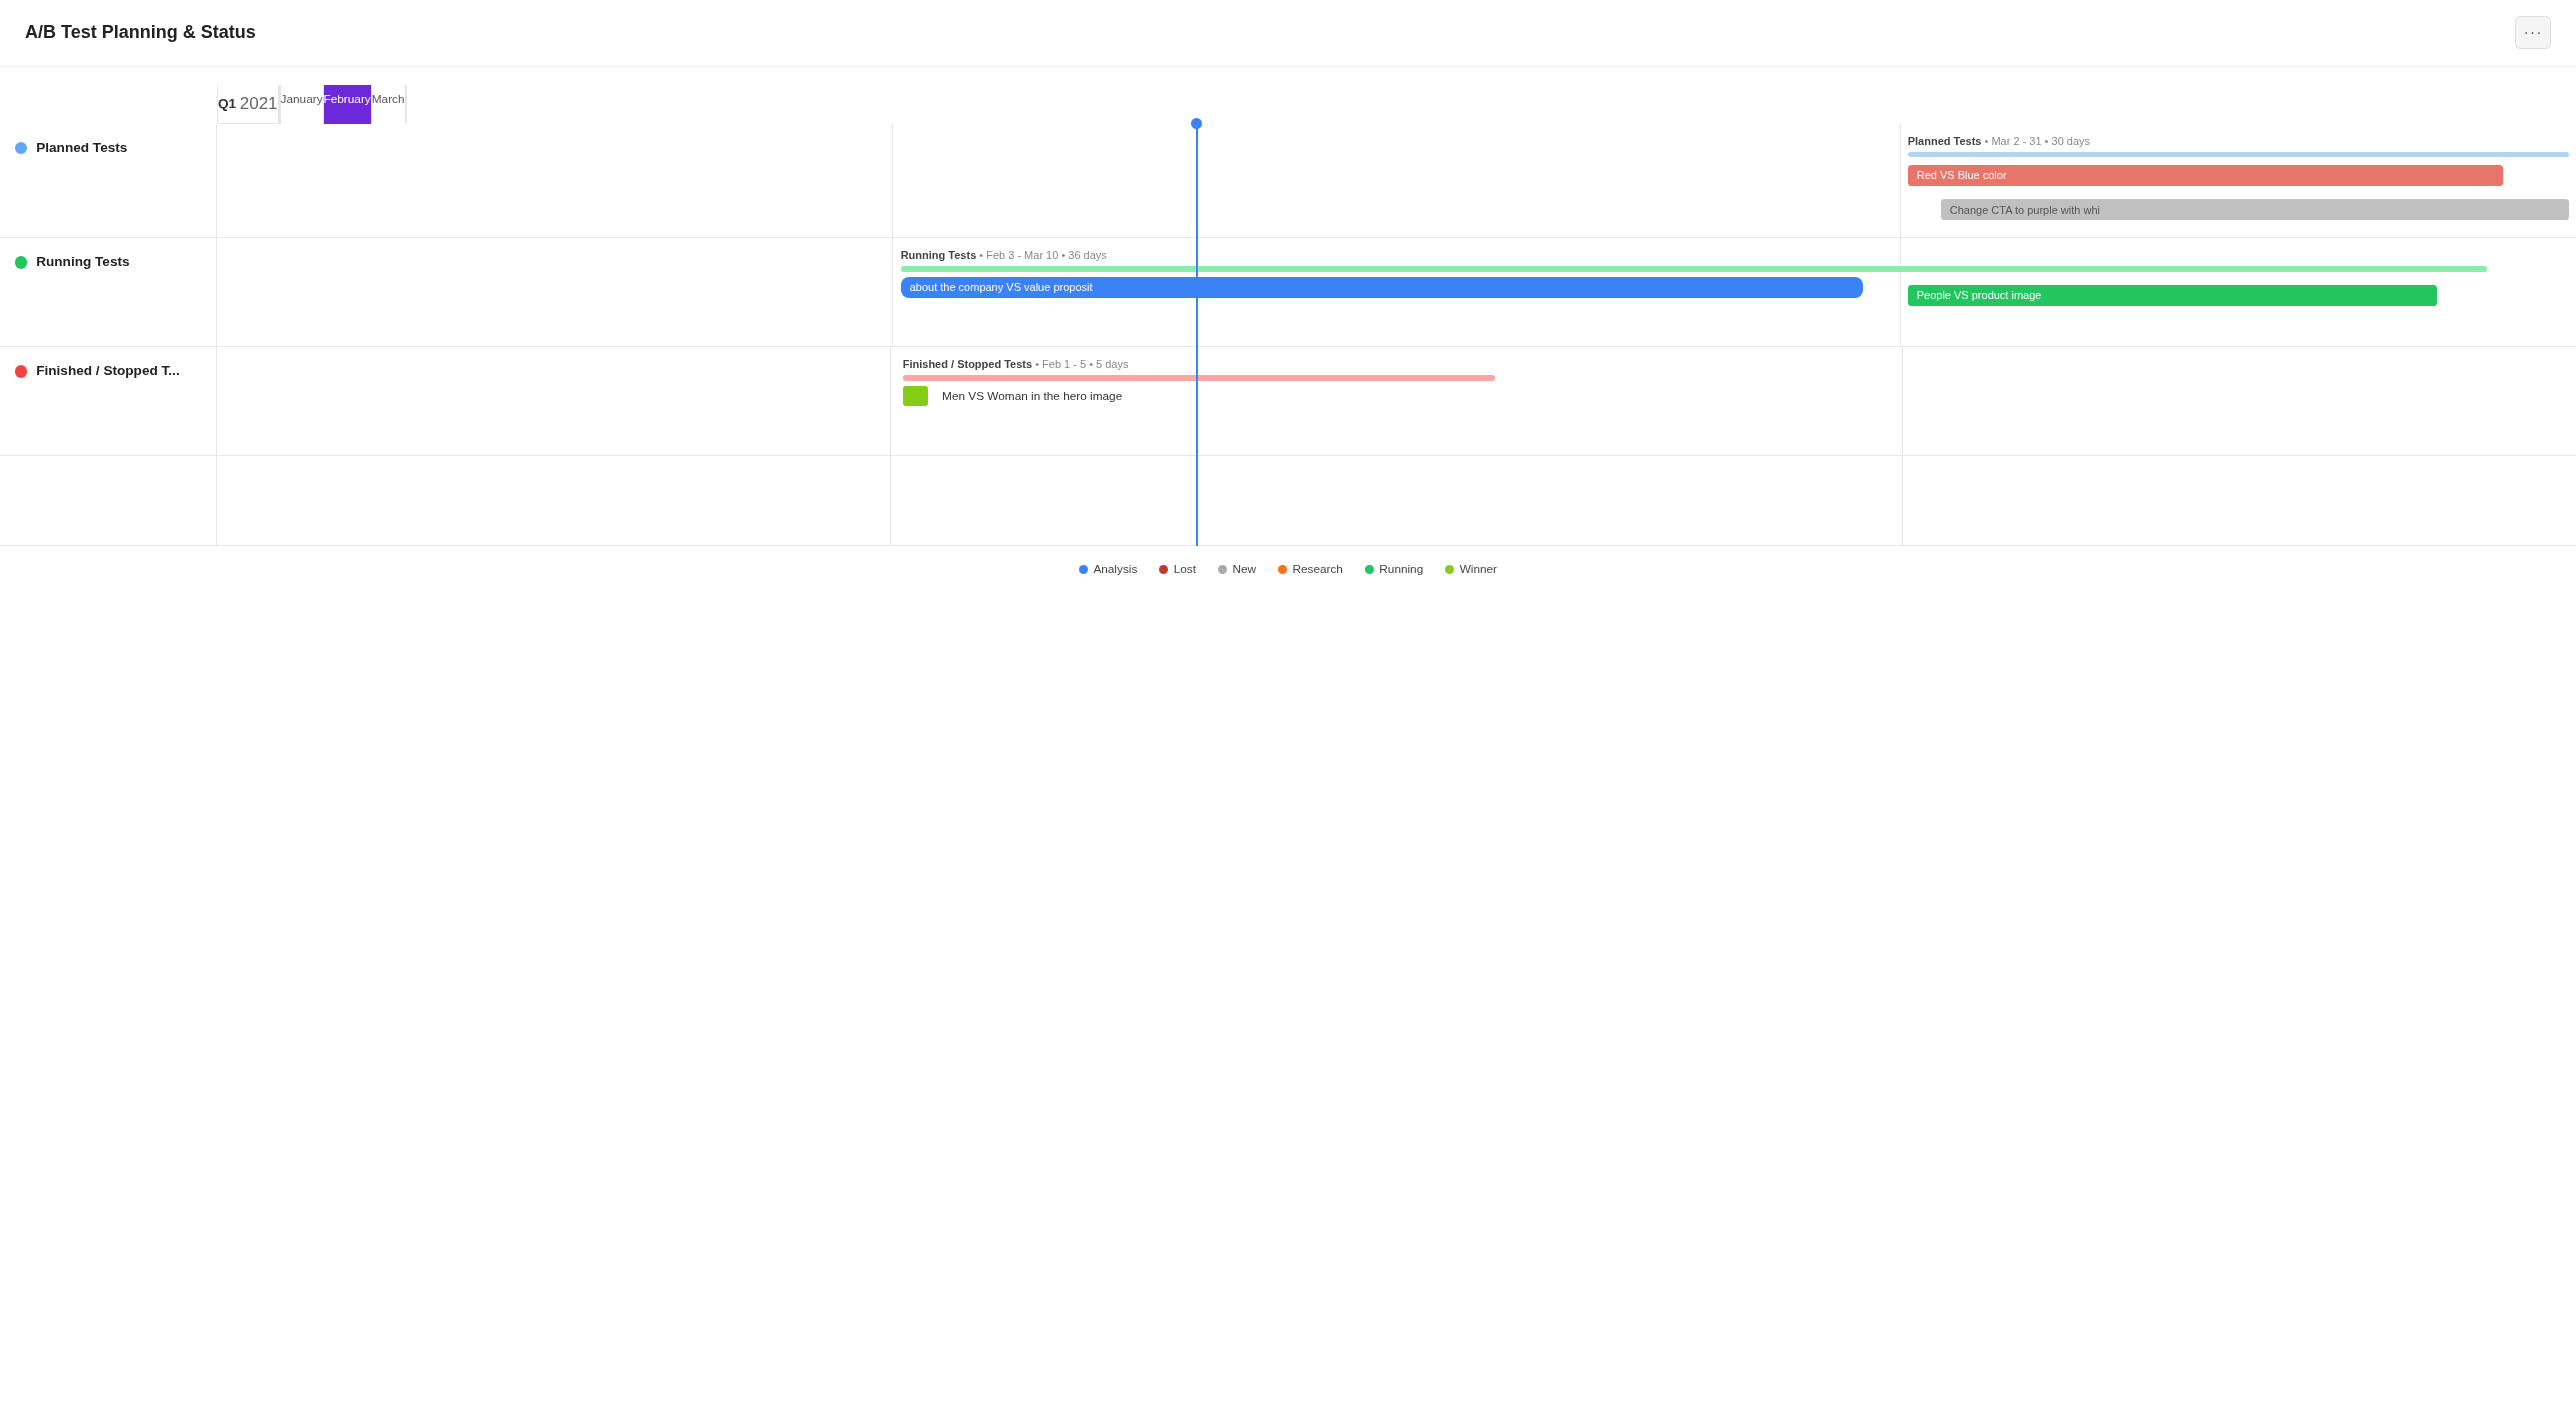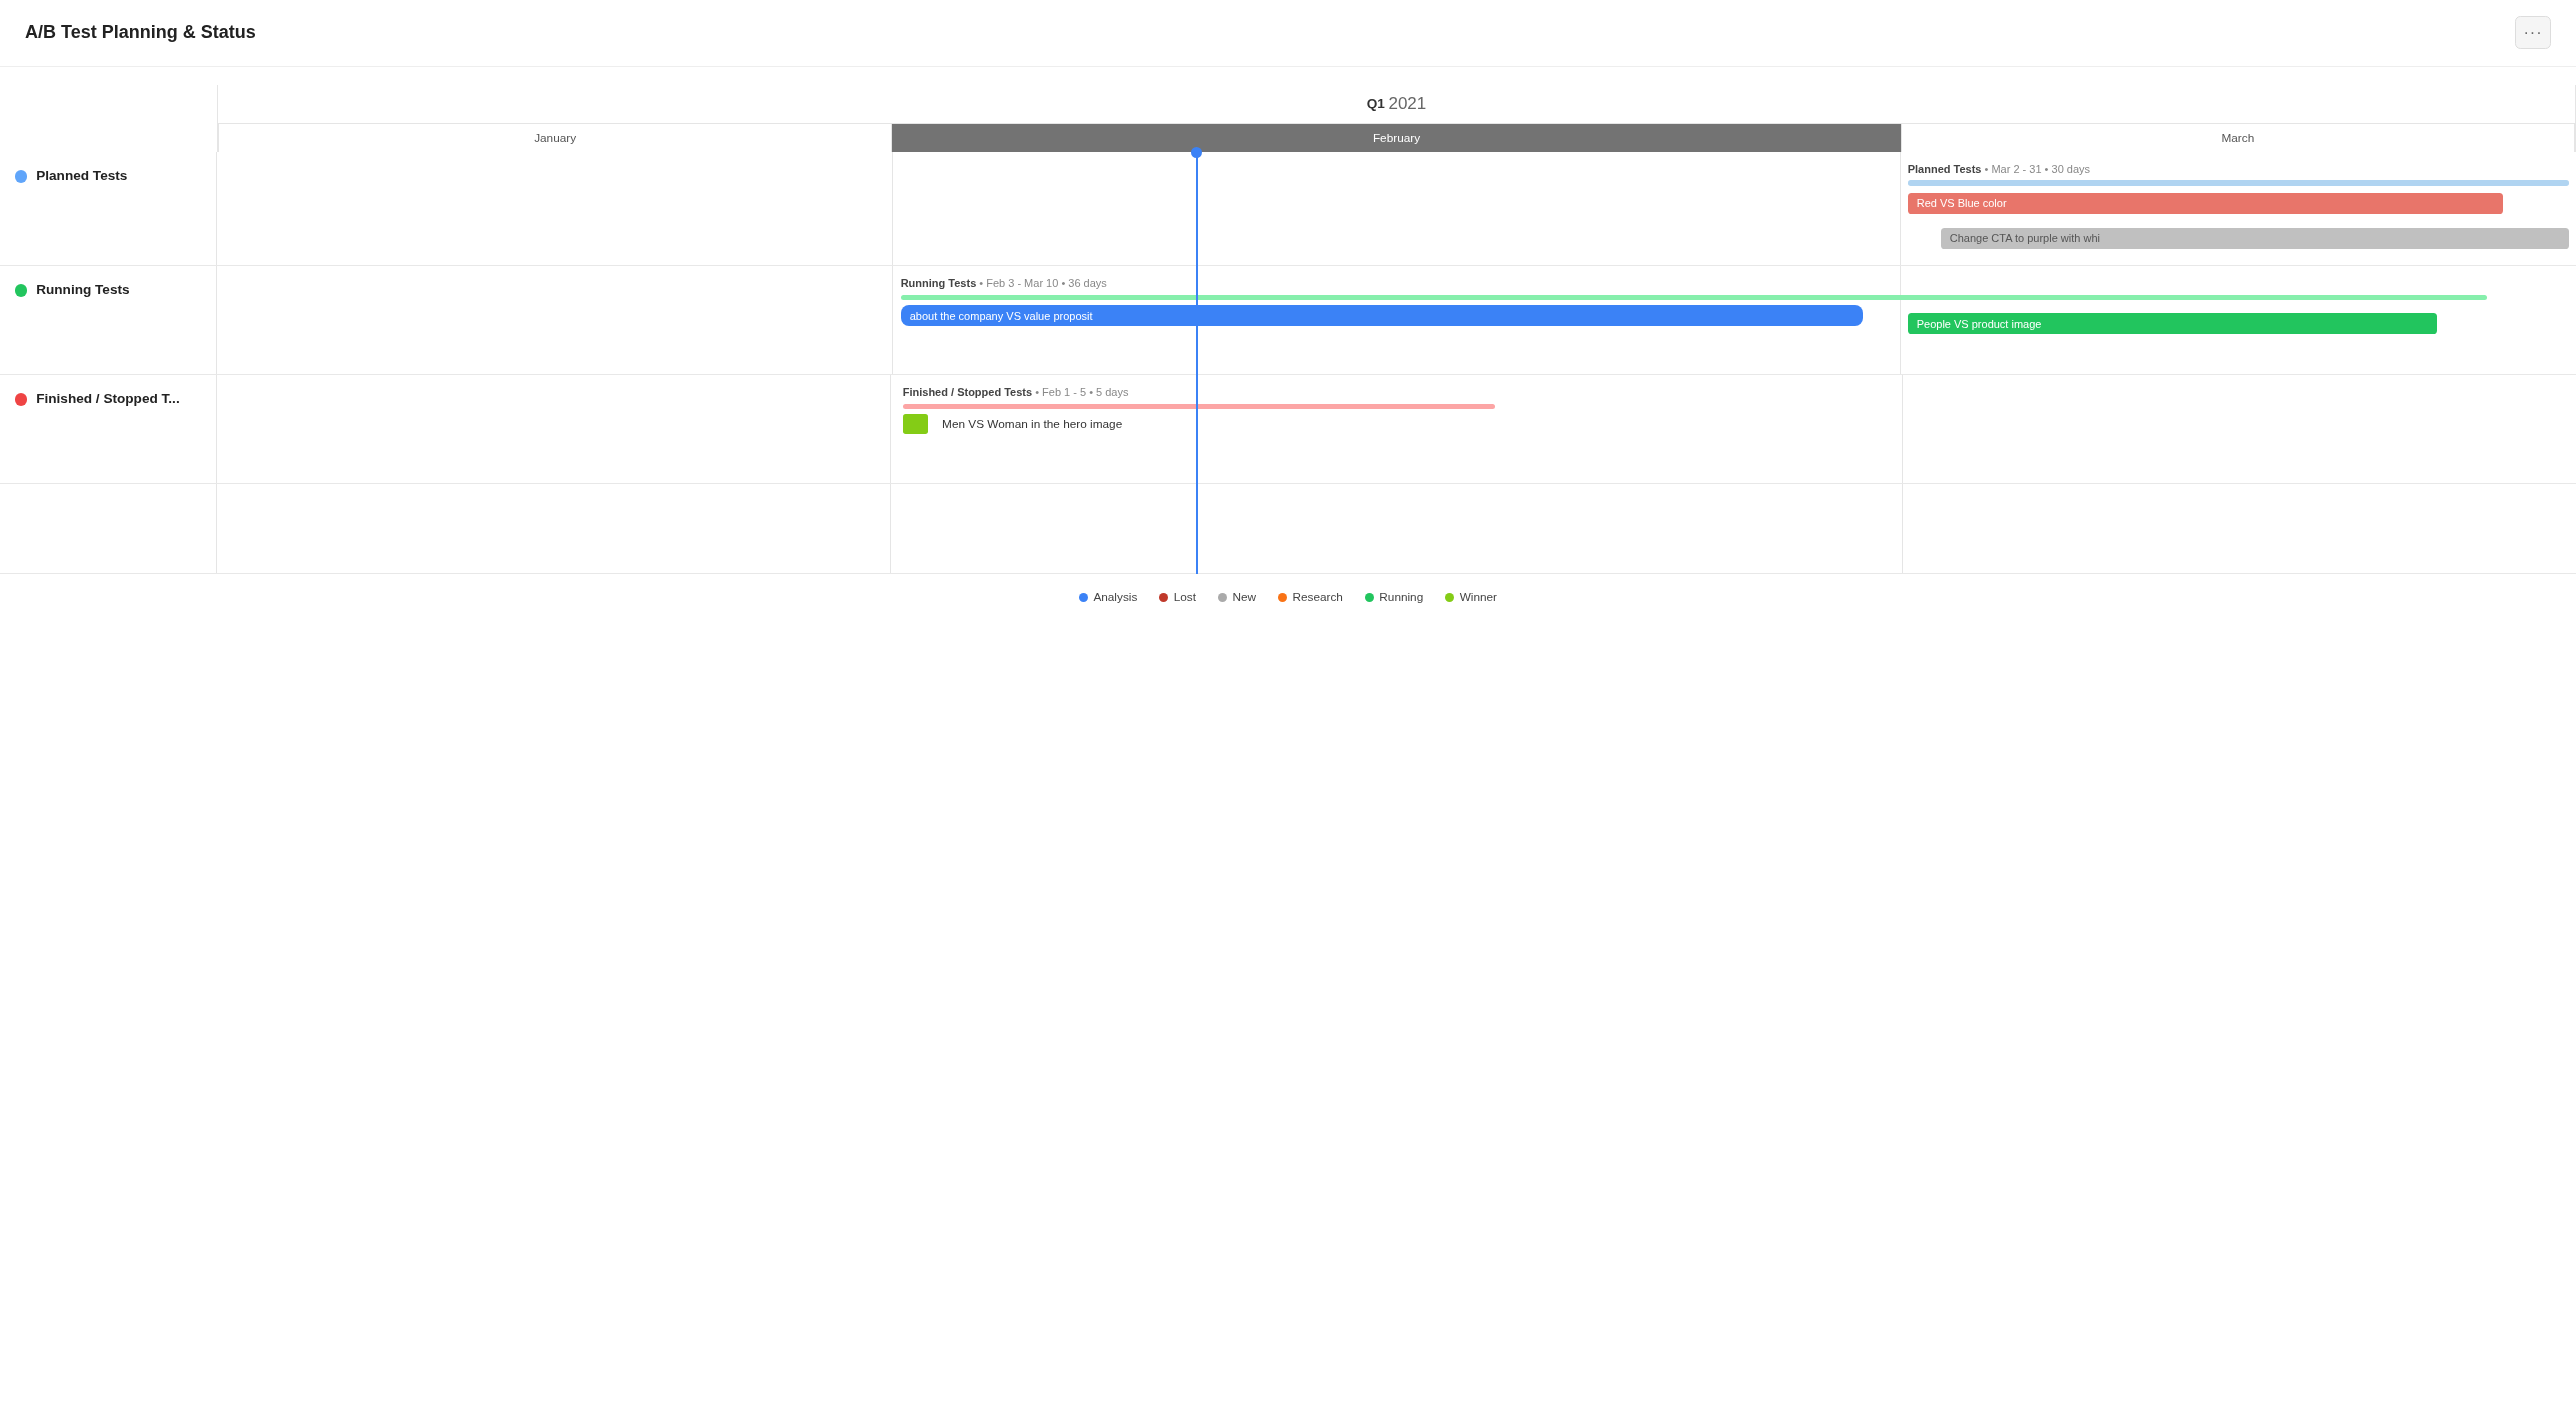--- a/index.html
+++ b/index.html
@@ -47,21 +47,20 @@
 
     .row-label-col {
       width: 217px;
       min-width: 217px;
       flex-shrink: 0;
     }
 
     .gantt-timeline {
       flex: 1;
       display: flex;
-      flex-direction: column;
     }
 
     .quarter-row {
       display: flex;
       align-items: center;
       justify-content: center;
       padding: 9px 0;
       border-bottom: 0.9px solid #e5e5e5;
       border-left: 0.9px solid #e5e5e5;
       border-right: 0.9px solid #e5e5e5;
@@ -329,21 +328,21 @@
       <div style="display:flex;">
         <div class="row-label-col"></div>
         <div class="gantt-timeline">
           <div class="quarter-row">
             <span class="quarter-label">Q1</span>
             <span class="year-label">2021</span>
           </div>
 
           <div class="months-header">
             <div class="month-cell" style="flex:1; text-align:center; padding:7.2px 0; font-size:11.8px; color:#555; border-right:0.9px solid #e5e5e5;">January</div>
-            <div class="month-cell february" style="flex:1.5; text-align:center; padding:7.2px 0; font-size:11.8px; background:#737373; color:#fff; border-right:0.9px solid #e5e5e5; margin:0; border-radius:0;">February</div>
+            <div class="month-cell february" style="flex:1.5; text-align:center; padding:7.2px 0; font-size:11.8px; background:#6d28d9; color:#fff; border-right:0.9px solid #e5e5e5; margin:0; border-radius:0;">February</div>
             <div class="month-cell march" style="flex:1; text-align:center; padding:7.2px 0; font-size:11.8px; color:#555;">March</div>
           </div>
         </div>
       </div>
 
       <div class="gantt-body" style="position:relative;">
 
         <div class="today-line-overlay" style="left: calc(217px + (100% - 217px) * 0.415);">
           <div class="today-dot"></div>
         </div>

